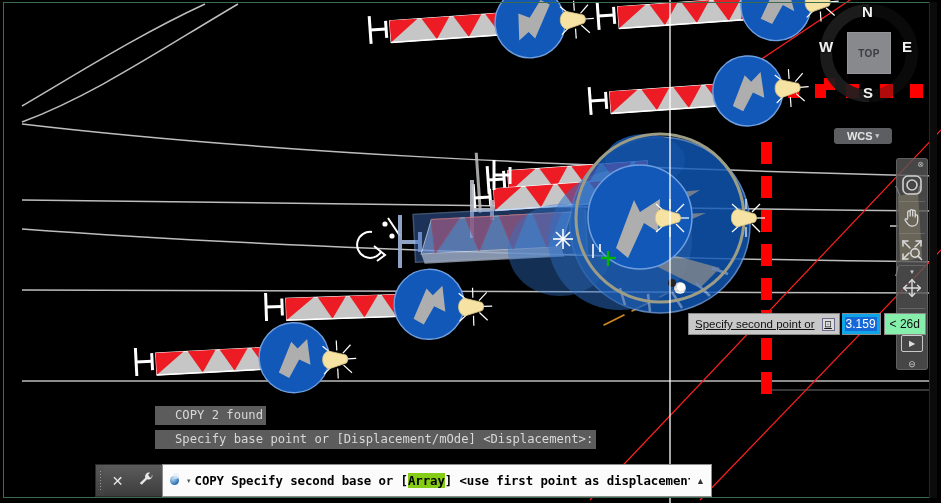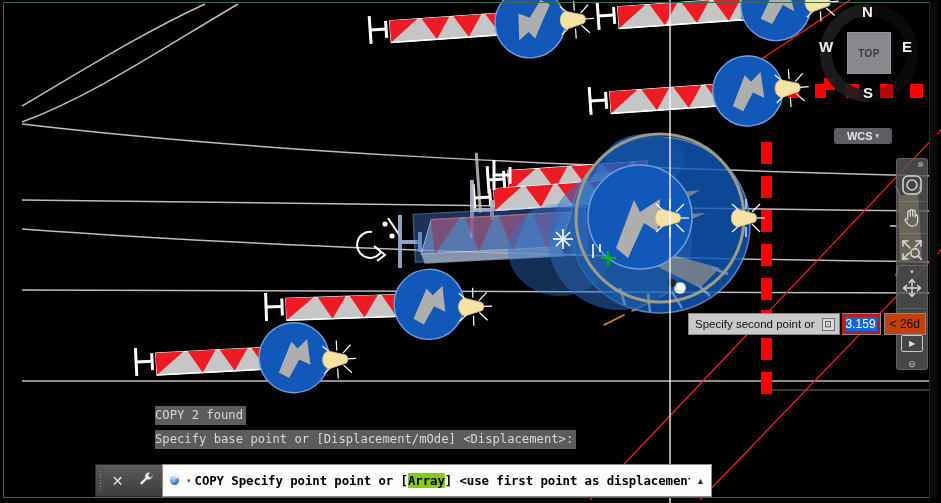--- a/index.html
+++ b/index.html
@@ -23,21 +23,21 @@
   
   #cmd-history {
     position:absolute; left:155px; top:406px; width:420px;
     display:flex; flex-direction:column; gap:5px; z-index:40;
   }
   #cmd-history .line {
     display:inline-block; align-self:flex-start;
     background:rgba(118,118,118,0.78);
     color:#d8d8d8;
     font-family:"DejaVu Sans Mono","Liberation Mono",monospace;
-    font-size:12.2px; line-height:16px; padding:1px 3px 2px 0;
+    font-size:12.2px; line-height:16px; padding:1px 3px 2px 20px;
     white-space:pre;
   }
 
   
   #cmdbar {
     position:absolute; left:95px; top:464px; width:617px; height:33px;
     display:flex; align-items:stretch; z-index:60;
   }
   #cmd-grip {
     width:9px; background:linear-gradient(180deg,#585858,#404040);
@@ -80,34 +80,34 @@
 
   
   #dyn {
     position:absolute; left:688px; top:313px; height:22px;
     display:flex; align-items:stretch; z-index:55;
     font-family:"Liberation Sans", sans-serif;
   }
   #dyn-prompt {
     background:#c8c8c8; border:1px solid #8a8a8a;
     display:flex; align-items:center; gap:7px; padding:0 4px 0 6px;
-    font-size:11.5px; color:#111;
+    font-size:11.5px; color:#111;text-decoration:underline;
   }
   #dyn-drop {
     width:13px; height:13px; background:#dcdcdc; border:1px solid #6b6b8c;
     display:flex; align-items:center; justify-content:center;
     font-size:9px; color:#222; line-height:1;
   }
   #dyn-val {
-    background:#b91c1c; border:1px solid #8a8a8a; border-left:none;
+    background:#0ea5e9; border:1px solid #8a8a8a; border-left:none;
     display:flex; align-items:center; padding:0 3px; margin-left:2px;
   }
   #dyn-val span { background:#1668d6; color:#fff; font-size:12px; padding:0 1px; }
   #dyn-ang {
-    background:#c2410c; border:1px solid #8a8a8a; margin-left:3px;
+    background:#86efac; border:1px solid #8a8a8a; margin-left:3px;
     display:flex; align-items:center; padding:0 5px; font-size:12px; color:#111;
   }
 
   
   #viewcube { position:absolute; left:806px; top:2px; width:120px; height:112px; z-index:35; }
   #vc-top {
     position:absolute; left:41px; top:30px; width:44px; height:42px;
     background:rgba(188,190,196,0.72); border:1px solid rgba(150,152,158,0.85);
     display:flex; align-items:center; justify-content:center;
     font-size:10px; color:#3a3a42; font-weight:bold; letter-spacing:.4px;
@@ -495,19 +495,19 @@
             <path d="M21 4a6 6 0 01-8 7.6L5.5 19a2 2 0 11-2.8-2.8L10.2 9A6 6 0 0117.8 1.2l-3.3 3.3 1.8 3.2 3.2 1.8z" fill="#e8e8e8"></path>
           </svg>
         </span>
       </div>
       <div id="cmd-input-wrap">
         <span id="cmd-appicon">
             <i class="ball"></i>
             <i class="sh"></i>
           </span>
         <span id="cmd-caret">▾</span>
-        <span id="cmd-text"><span>COPY Specify point point or [</span><span class="kw">Array</span><span>] &lt;use first point as displacement&gt;:</span></span>
+        <span id="cmd-text"><span>COPY Specify second base or [</span><span class="kw">Array</span><span>] &lt;use first point as displacement&gt;:</span></span>
         <span id="cmd-expand">▲</span>
       </div>
     </div>
 
   </div>
 </div>
 
 </body></html>

